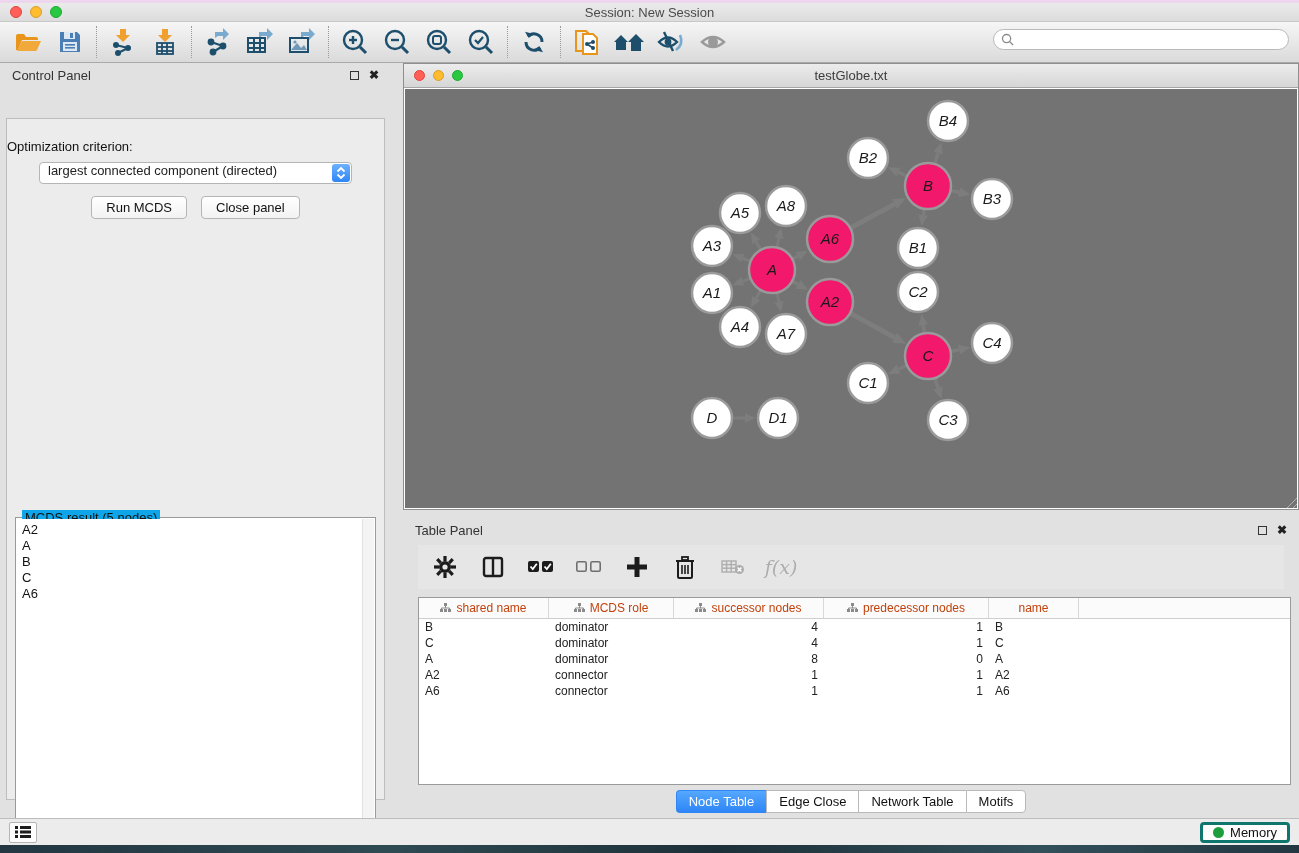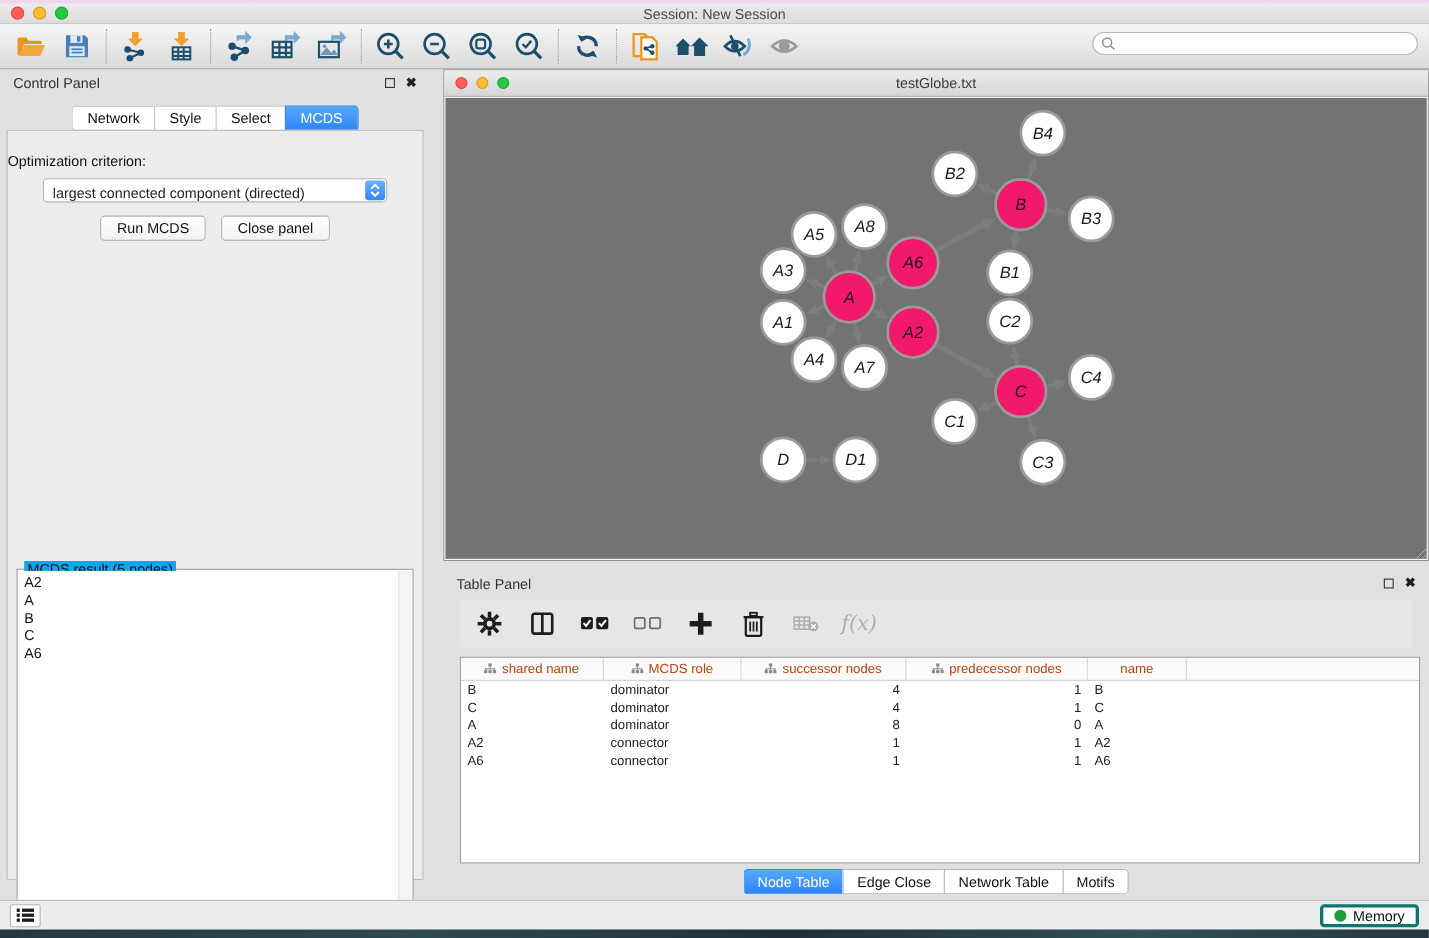--- a/index.html
+++ b/index.html
@@ -31,21 +31,21 @@
 
   
   .control-panel { position:absolute; left:0; top:63px; width:391px; height:755px; }
   .cp-tabs { position:absolute; left:0; top:33px; width:100%; display:flex; justify-content:center; }
   .cp-tab { border:1px solid #c3c3c3; background:#fff; color:#111; padding:3px 13px; font-size:13px; cursor:pointer; border-right:none; }
   .cp-tab:first-child { border-radius:4px 0 0 4px; }
   .cp-tab:last-child { border-radius:0 4px 4px 0; border-right:1px solid #c3c3c3; }
   .cp-tab.sel { background:linear-gradient(#55a8fd,#2e86f7); color:#fff; border-color:#2e86f7; }
   .cp-body { position:absolute; left:6px; top:55px; width:379px; height:682px; background:#ececec; border:1px solid #bdbdbd; }
   .opt-label { text-align:left; margin-top:20px; font-size:13px; color:#111; }
-  .dropdown { margin:8px auto 0; width:313px; height:22px; background:#fff; border:1px solid #b5b5b5; border-radius:4px; display:flex; align-items:flex-end; padding-left:8px; font-size:13px; cursor:pointer; position:relative; }
+  .dropdown { margin:8px auto 0; width:313px; height:22px; background:#fff; border:1px solid #b5b5b5; border-radius:4px; display:flex; align-items:flex-start; padding-left:8px; font-size:13px; cursor:pointer; position:relative; }
   .dd-stepper { position:absolute; right:1px; top:1px; width:18px; height:18px; background:linear-gradient(#6db1fd,#2e86f7); border-radius:3px; display:flex; flex-direction:column; align-items:center; justify-content:center; }
   .dd-stepper svg { display:block; }
   .cp-buttons { display:flex; justify-content:center; gap:14px; margin-top:12px; }
   .mac-btn { background:linear-gradient(#ffffff,#f2f2f2); border:1px solid #b5b5b5; border-radius:4px; padding:3px 14px; font-size:13px; cursor:pointer; color:#111; }
   .result-fs { position:absolute; left:8px; top:398px; width:361px; height:337px; border:1px solid #9a9a9a; background:#fff; }
   .result-legend { position:absolute; left:6px; top:-8px; background:#0ea5e9; padding:0 3px; font-size:13px; color:#111; }
   .result-list { position:absolute; inset:1px; background:#fff; overflow:hidden; padding:3px 0 0 5px; font-size:13px; }
   .result-item { line-height:16px; cursor:pointer; color:#111; }
   .result-scroll { position:absolute; right:1px; top:1px; bottom:1px; width:12px; background:#f4f4f4; border-left:1px solid #e2e2e2; }
 
@@ -253,26 +253,20 @@
   </div>
 </div>
 
 <div class="control-panel">
   <div class="panel-title-row">
     <span>Control Panel</span>
     <span class="panel-ctl">
       <span class="float-ico"></span>
       <span class="close-ico">✖</span>
     </span>
-  </div>
-  <div class="cp-tabs">
-    <span class="cp-tab">Network</span>
-    <span class="cp-tab">Style</span>
-    <span class="cp-tab">Select</span>
-    <span class="cp-tab sel">MCDS</span>
   </div>
   <div class="cp-body">
     <div class="opt-label">Optimization criterion:</div>
     <div class="dropdown">
       <span>largest connected component (directed)</span>
       <span class="dd-stepper">
         <svg width="10" height="14" viewBox="0 0 10 14">
             <path d="M1.5 5.5 L5 2 L8.5 5.5" fill="none" stroke="#fff" stroke-width="1.8"></path>
             <path d="M1.5 8.5 L5 12 L8.5 8.5" fill="none" stroke="#fff" stroke-width="1.8"></path>
           </svg>

